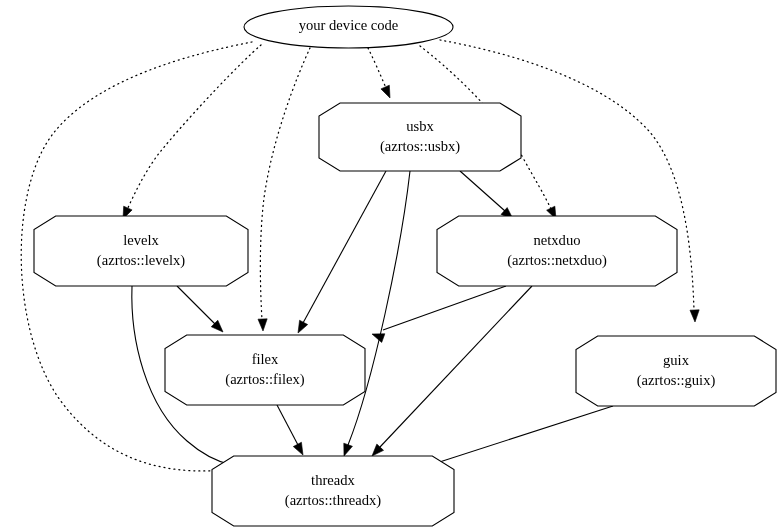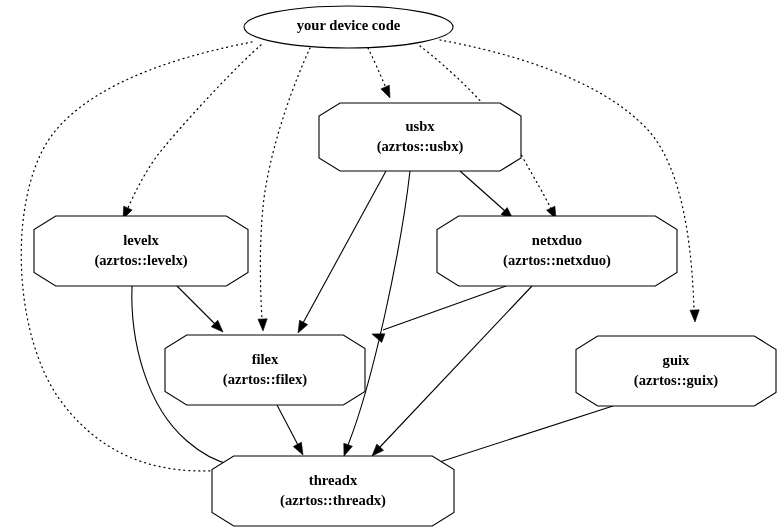--- a/index.html
+++ b/index.html
@@ -7,21 +7,20 @@
     padding: 0;
     background: #ffffff;
   }
   #graph-canvas {
     position: relative;
     width: 779px;
     height: 528px;
     background: #ffffff;
     overflow: hidden;
     font-family: "Liberation Serif", "DejaVu Serif", serif;
-    font-weight: bold;
   }
   svg.graph-svg {
     display: block;
     width: 779px;
     height: 528px;
   }
   .node-shape {
     fill: #ffffff;
     stroke: #000000;
     stroke-width: 1.1;

